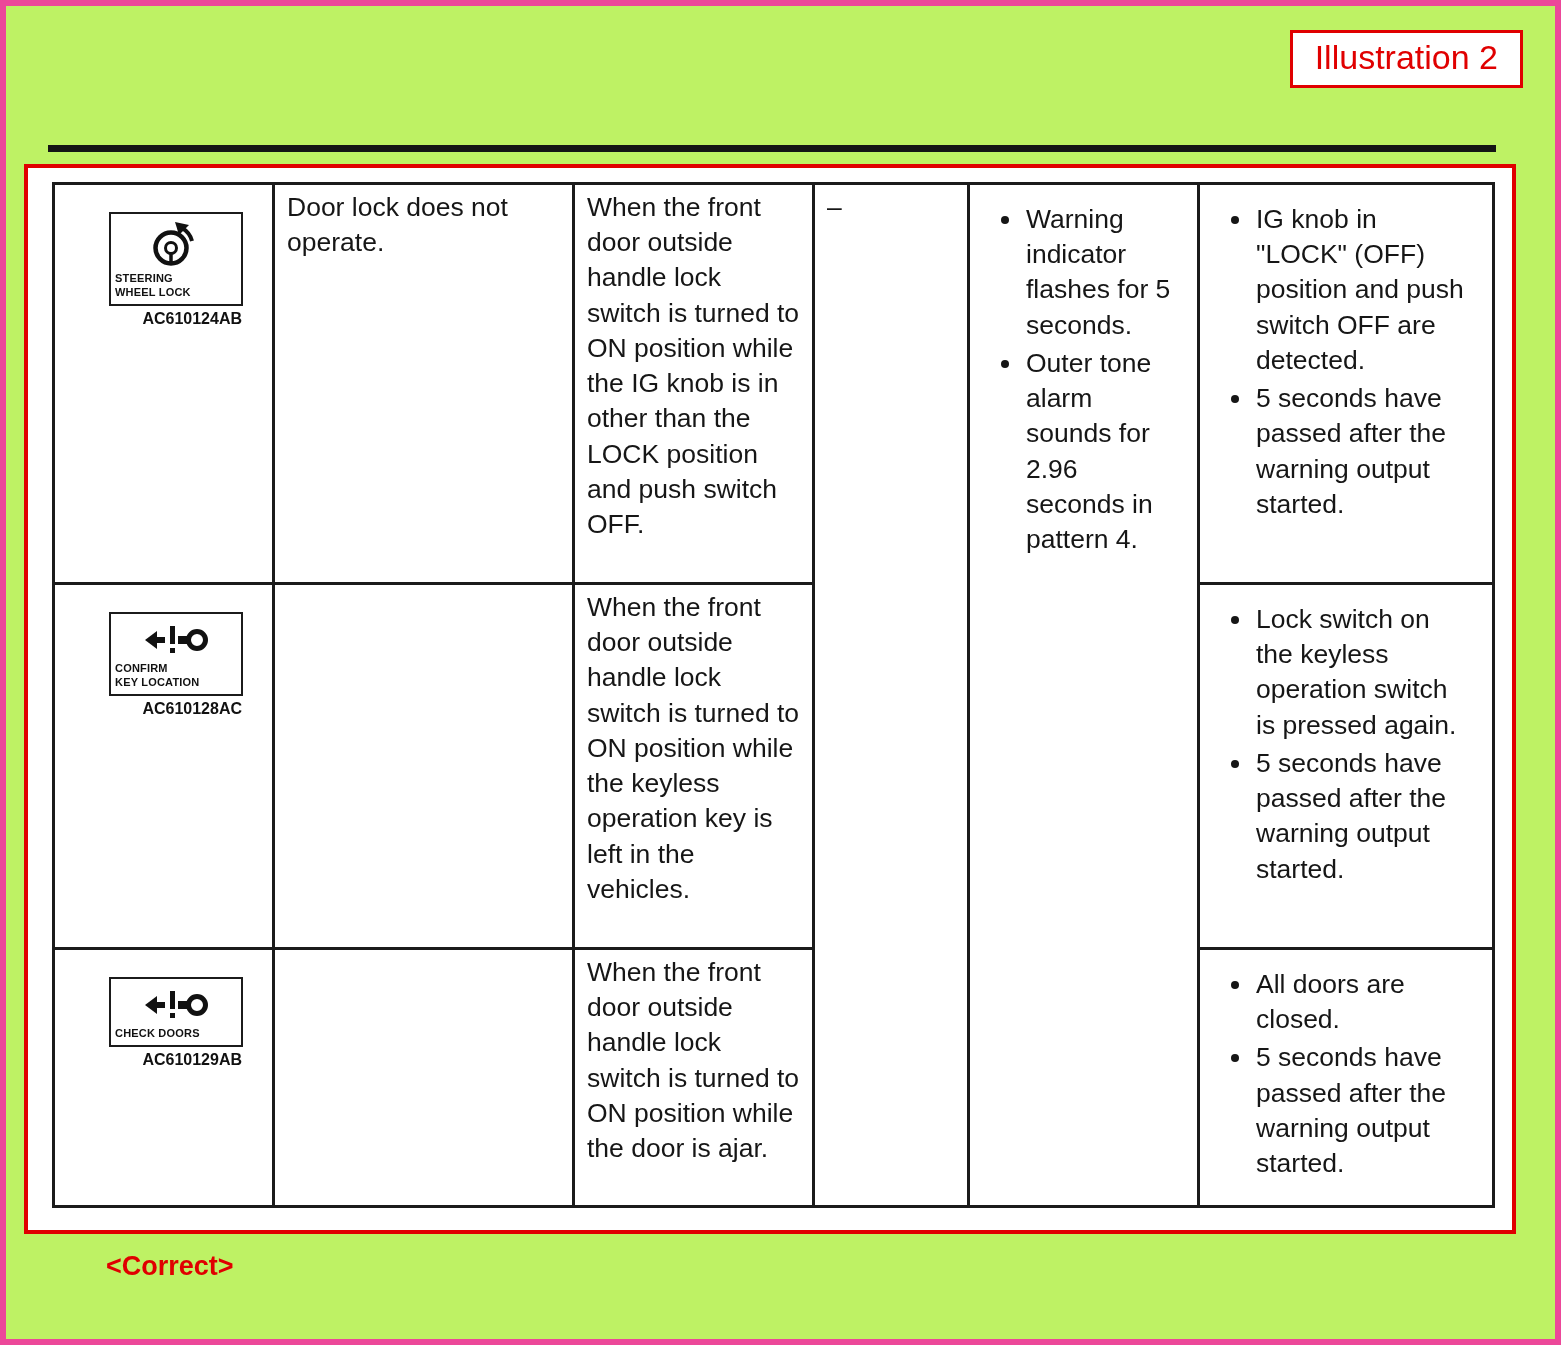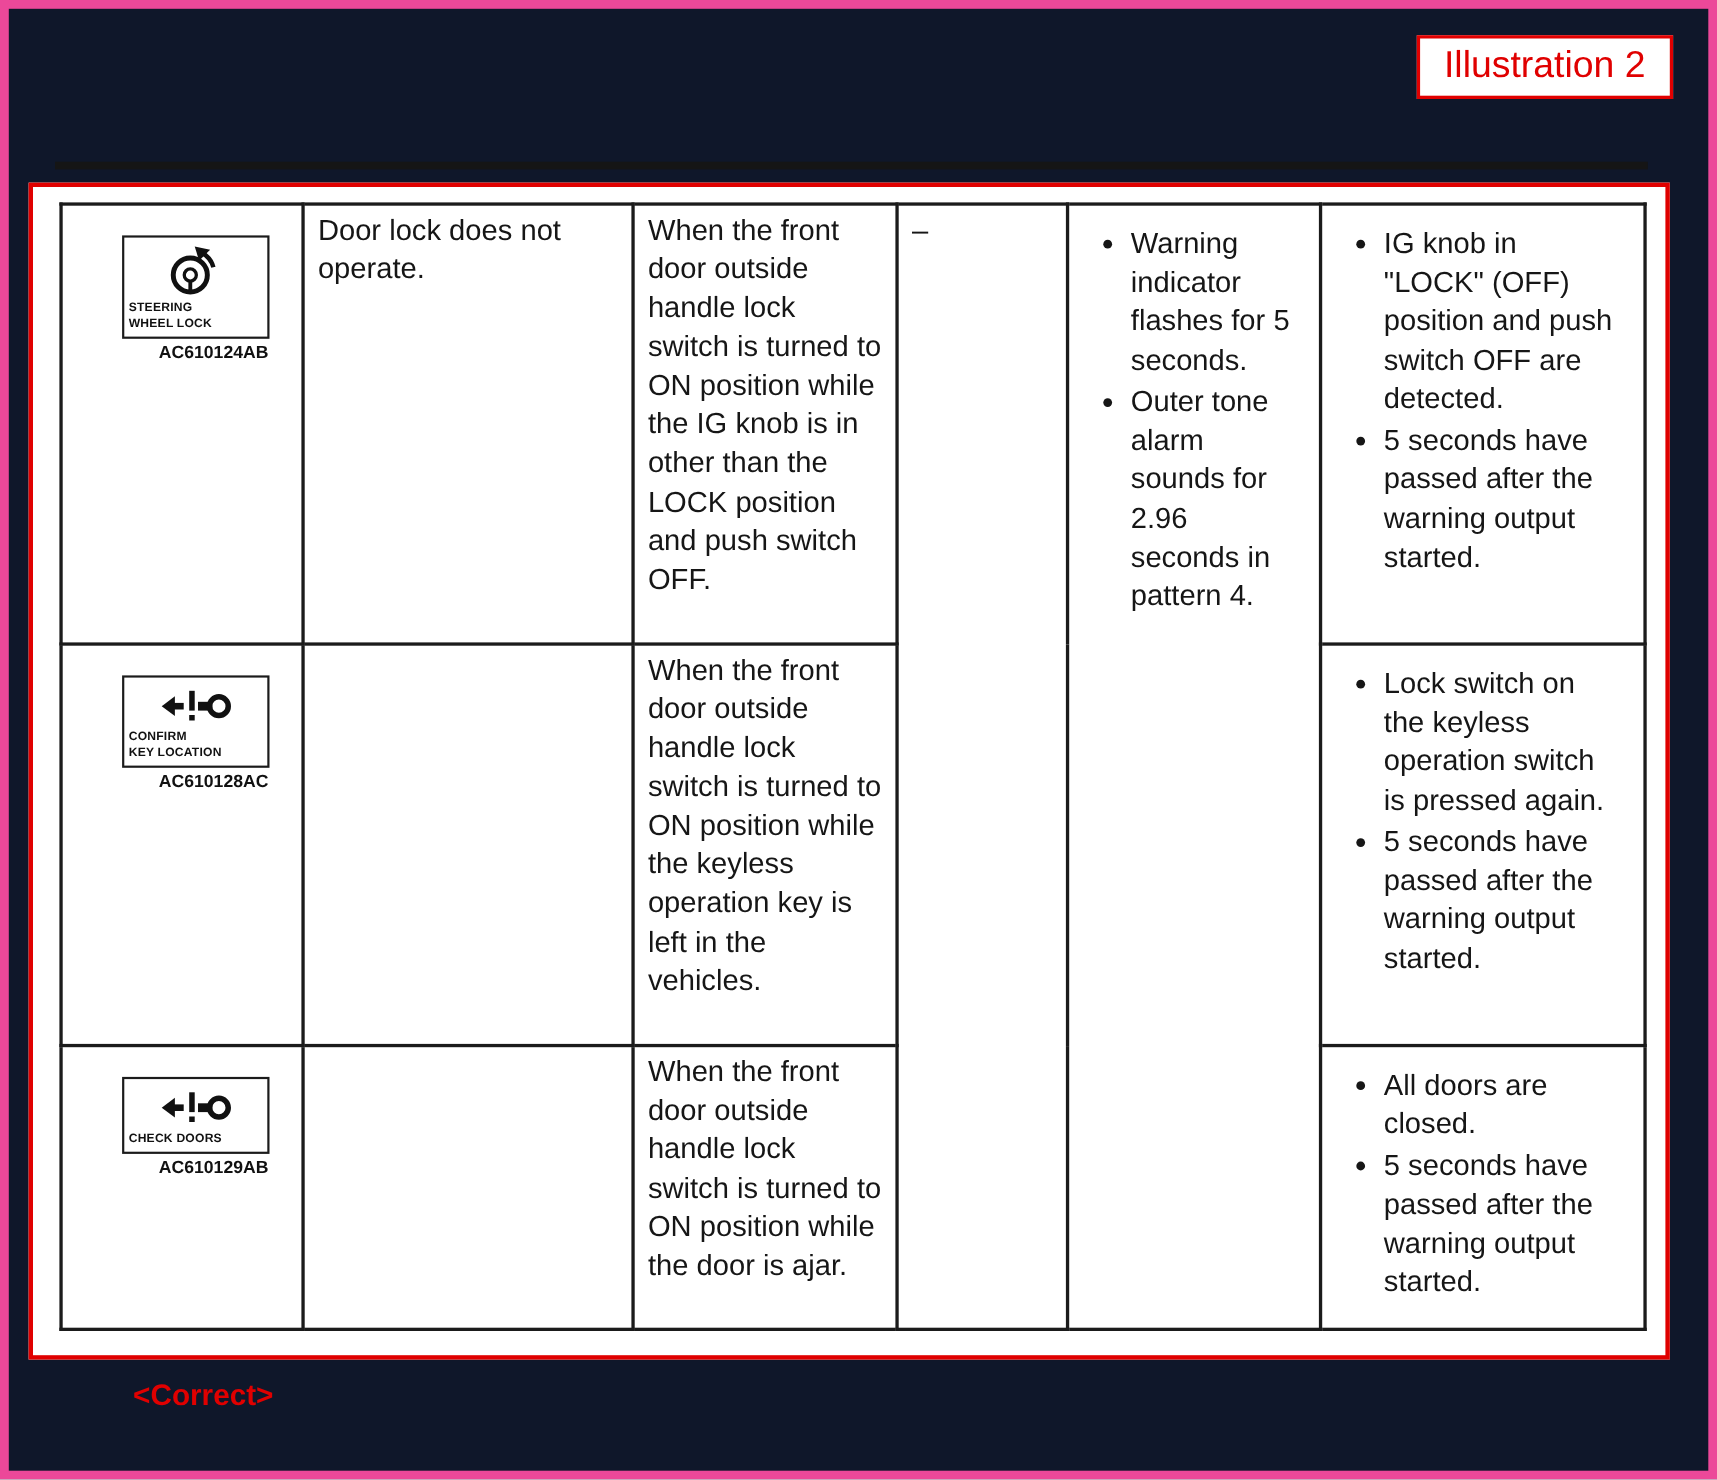--- a/index.html
+++ b/index.html
@@ -5,22 +5,22 @@
   * { box-sizing: border-box; }
   html, body { margin: 0; padding: 0; background: #ffffff; }
   body {
     font-family: "Liberation Sans", sans-serif;
     color: #161616;
   }
   .page {
     position: relative;
     width: 1561px;
     height: 1345px;
-    background: #0f172a;
-    border: 8px solid #ec4899;
+    background: #bef264;
+    border: 6px solid #ec4899;
     overflow: hidden;
   }
   .illustration-box {
     position: absolute;
     top: 24px;
     right: 32px;
     border: 3px solid #e00000;
     color: #e00000;
     font-size: 34px;
     line-height: 1.1;
@@ -100,21 +100,21 @@
     font-weight: bold;
     text-align: right;
     margin-top: 2px;
     padding-right: 1px;
     color: #111111;
   }
   .dash-cell { font-size: 27px; }
   .correct-label {
     position: absolute;
     top: 1245px;
-    left: 113px;
+    left: 100px;
     color: #e00000;
     font-size: 27px;
     font-weight: bold;
   }
 </style>
 </head>
 <body>
 
 <div class="page">
 

